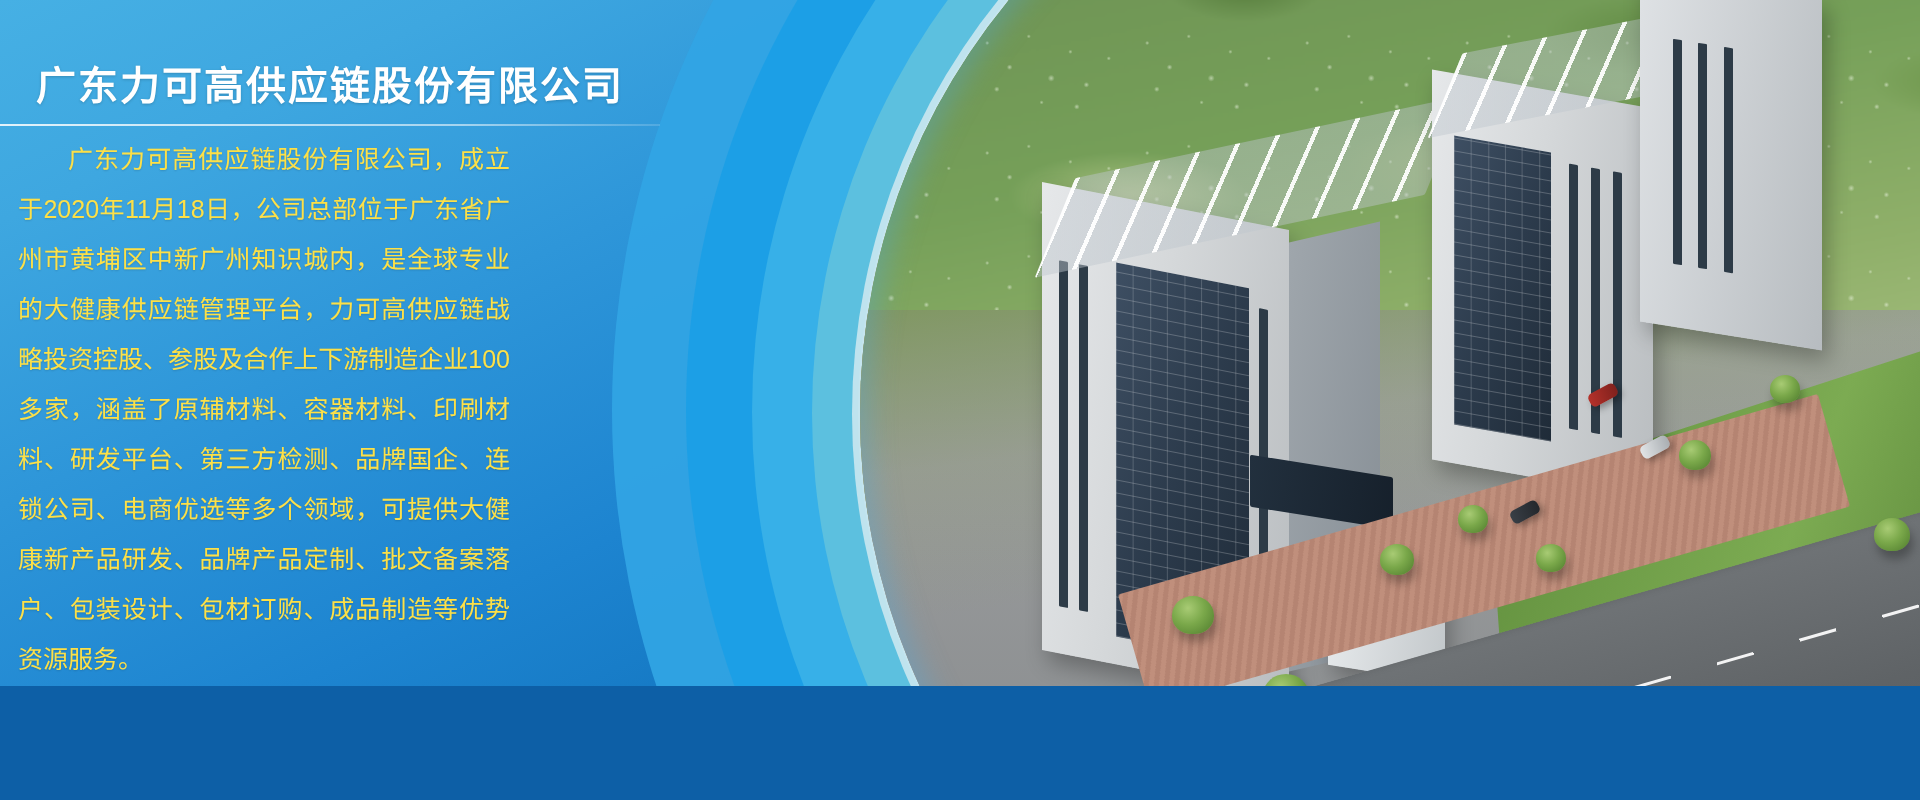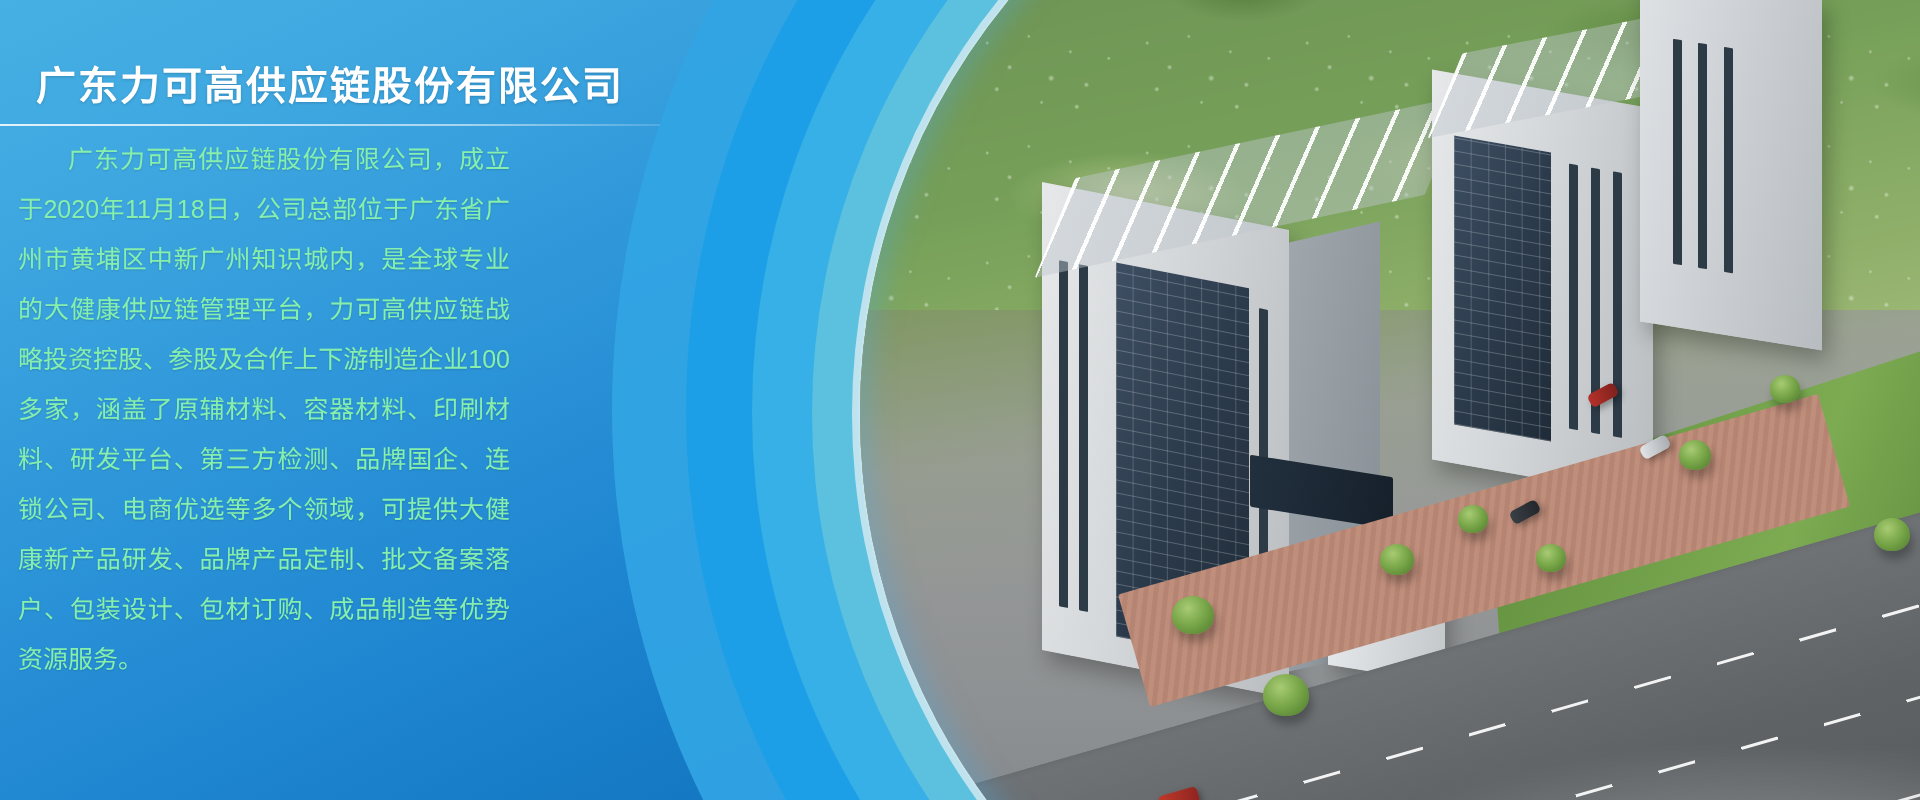--- a/index.html
+++ b/index.html
@@ -9,21 +9,21 @@
     background: #0d5fa6;
   }
   body {
     font-family: "Liberation Sans", "DejaVu Sans", sans-serif;
   }
 
   
   #banner {
     position: relative;
     width: 1920px;
-    height: 800px;
+    height: 686px;
     overflow: hidden;
     background: #0d5fa6;
   }
 
   
   .bg-gradient {
     position: absolute;
     inset: 0;
     background: linear-gradient(155deg,
                 #46b0e4 0%,
@@ -274,21 +274,21 @@
     width: 660px;
     height: 2px;
     background: linear-gradient(90deg, rgba(255,255,255,.85) 0%, rgba(255,255,255,.55) 70%, rgba(255,255,255,.15) 100%);
   }
   .body-text {
     position: absolute;
     left: 18px;
     top: 134px;
     width: 492px;
     margin: 0;
-    color: #86efac;
+    color: #fde047;
     font-size: 25px;
     line-height: 50px;
     text-align: justify;
     text-align-last: left;
     text-shadow: 0 1px 2px rgba(0,0,0,.14);
   }
   .body-text p { margin: 0; text-indent: 2em; }
 </style>
 </head>
 <body>

